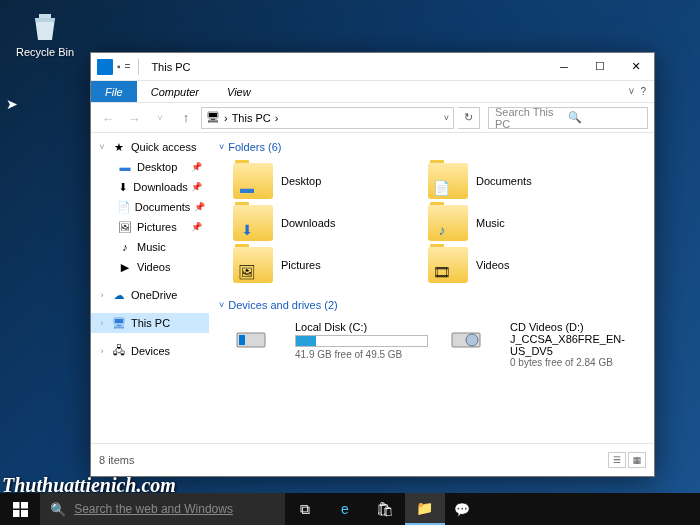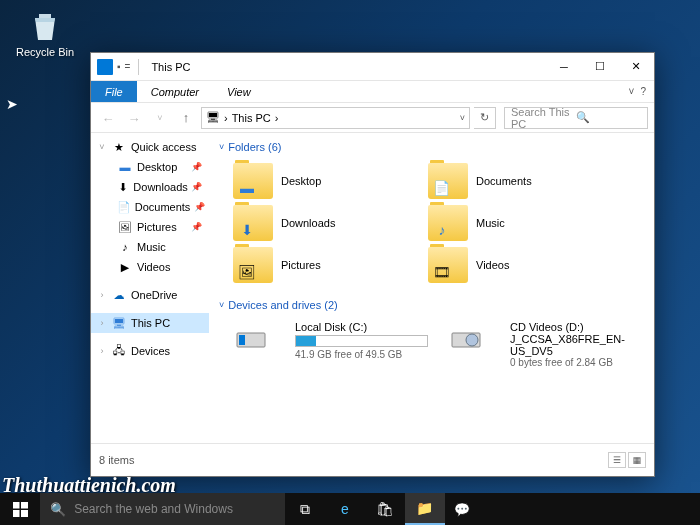--- a/index.html
+++ b/index.html
@@ -20,21 +20,21 @@
 .ribbon { height:22px; display:flex; align-items:stretch; border-bottom:1px solid #e5e5e5; }
 .ribbon .rtab { padding:0 14px; font-size:11px; display:flex; align-items:center; cursor:pointer;font-style:italic; }
 .ribbon .rtab.file { background:#1979ca; color:#fff; }
 .ribbon .rexp { margin-left:auto; padding:0 8px; font-size:10px; color:#555; display:flex; align-items:center; gap:6px; }
 .navbar { height:30px; display:flex; align-items:center; padding:0 6px; gap:4px; border-bottom:1px solid #e5e5e5; }
 .navbtn { width:22px; height:22px; display:flex; align-items:center; justify-content:center; font-size:13px; color:#555; cursor:pointer; }
 .navbtn.dis { color:#bbb; }
 .addrbar { flex:1; height:22px; border:1px solid #ccc; display:flex; align-items:center; padding:0 4px; font-size:11px; gap:4px; }
 .addr-drop { margin-left:auto; color:#555; font-size:9px; }
 .refresh { width:22px; height:22px; border:1px solid #ccc; border-left:0; display:flex; align-items:center; justify-content:center; font-size:11px; color:#555; }
-.searchbox { width:144px; height:22px; border:1px solid #ccc; margin-left:4px; display:flex; align-items:center; padding:0 6px; }
+.searchbox { width:160px; height:22px; border:1px solid #ccc; margin-left:4px; display:flex; align-items:center; padding:0 6px; }
 .searchbox span { font-size:11px; color:#888; flex:1; }
 .searchbox .sicon { font-size:11px; color:#555; }
 .body { flex:1; display:flex; overflow:hidden; }
 .nav { width:118px; border-right:0; padding:4px 0; overflow:hidden; }
 .nav-item { display:flex; align-items:center; padding:2px 6px; font-size:11px; gap:4px; cursor:pointer; white-space:nowrap; height:20px; }
 .nav-item .car { width:10px; font-size:9px; color:#999; text-align:center; }
 .nav-item .nic { width:16px; height:16px; display:flex; align-items:center; justify-content:center; }
 .nav-item.sel { background:#cce8ff; }
 .nav-item .pin { margin-left:auto; font-size:9px; color:#888; }
 .nav-sub { padding-left:20px; }
@@ -58,21 +58,21 @@
 .drive .dbar .dfill { position:absolute; top:0; left:0; height:100%; background:#26a0da; }
 .drive .dsub { font-size:10px; color:#666; }
 .statusbar { height:22px; border-top:1px solid #e5e5e5; display:flex; align-items:center; padding:16px 8px; font-size:11px; color:#555; }
 .statusbar .sviews { margin-left:auto; display:flex; gap:2px; }
 .statusbar .sviews div { width:18px; height:16px; border:1px solid #ccc; font-size:9px; display:flex; align-items:center; justify-content:center; }
 .taskbar { position:absolute; bottom:0; left:0; right:0; height:32px; background:#101010; display:flex; align-items:stretch; }
 .tbtn { width:40px; display:flex; align-items:center; justify-content:center; color:#fff; font-size:14px; cursor:pointer; }
 .tbtn.active { background:#333; border-bottom:2px solid #76b9ed; }
 .tsearch { width:245px; background:#2b2b2b; display:flex; align-items:center; padding:0 10px; gap:8px; }
 .tsearch .tsico { color:#888; font-size:13px; }
-.tsearch .tsph { color:#888; font-size:12px; }
+.tsearch .tsph { color:#888; font-size:12px;text-decoration:underline; }
 .tclock { margin-left:auto; padding:0 10px; color:#fff; font-size:10px; display:flex; flex-direction:column; justify-content:center; align-items:flex-end; line-height:1.2; }
 .tnotif { width:34px; display:flex; align-items:center; justify-content:center; color:#fff; font-size:13px; }
 .watermark { position:absolute; bottom:28px; left:2px; color:#fff; font-size:20px; font-weight:600; font-style:italic; text-shadow:1px 1px 3px #000; font-family:Georgia,serif; }
 .recbin svg, .nic svg, .dico svg { display:block; }
 </style>
 </head>
 <body>
 
 <div class="desktop-icon">
   <div class="di-img">

